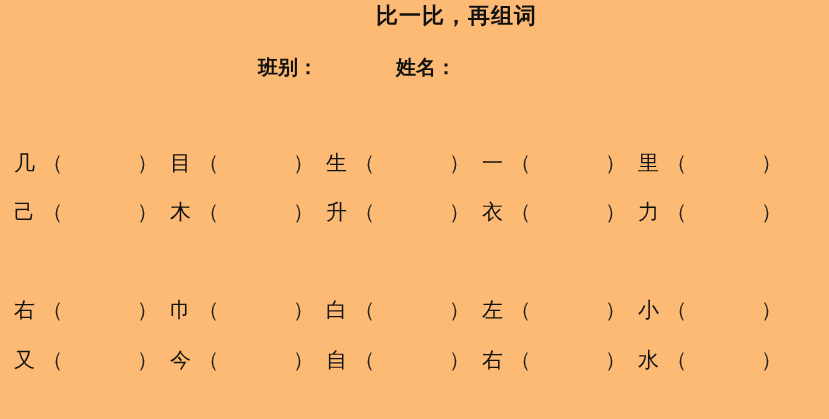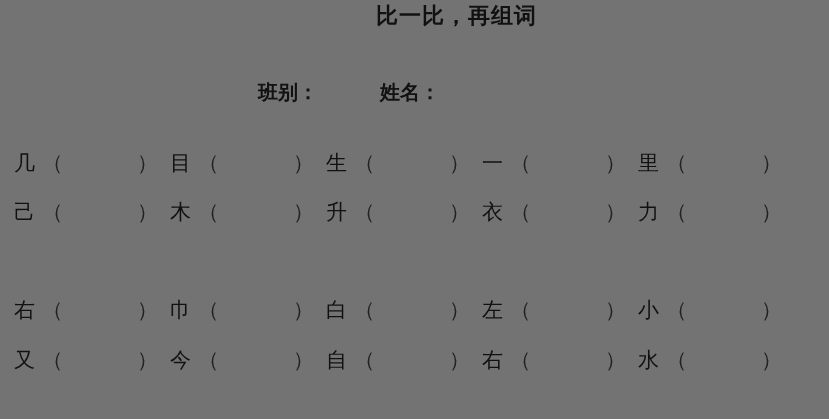--- a/index.html
+++ b/index.html
@@ -8,50 +8,49 @@
     width: 829px;
     height: 419px;
     position: relative;
     overflow: hidden;
     font-family: "Liberation Serif", "DejaVu Serif", serif;
     color: #111111;
   }
   .page {
     position: absolute;
     inset: 0;
-    background: #737373;
+    background: #fdba74;
   }
   .title {
     position: absolute;
     top: 4px;
     left: 376px;
     font-size: 22px;
     line-height: 24px;
     font-weight: bold;
     letter-spacing: 1px;
     white-space: nowrap;
   }
   .header-line {
     position: absolute;
     top: 54px;
     left: 0;
     width: 100%;
     height: 26px;
-    margin-top: 25px;
   }
   .header-label {
     position: absolute;
     top: 0;
     font-size: 20px;
     line-height: 26px;
     font-weight: bold;
     white-space: nowrap;
   }
   .header-label.class-label { left: 258px; }
-  .header-label.name-label  { left: 380px; }
+  .header-label.name-label  { left: 396px; }
   .header-label.id-label    { left: 584px; }
   .row {
     position: absolute;
     left: 14px;
     width: 768px;
     height: 28px;
     display: flex;
     justify-content: space-between;
     align-items: center;
   }

